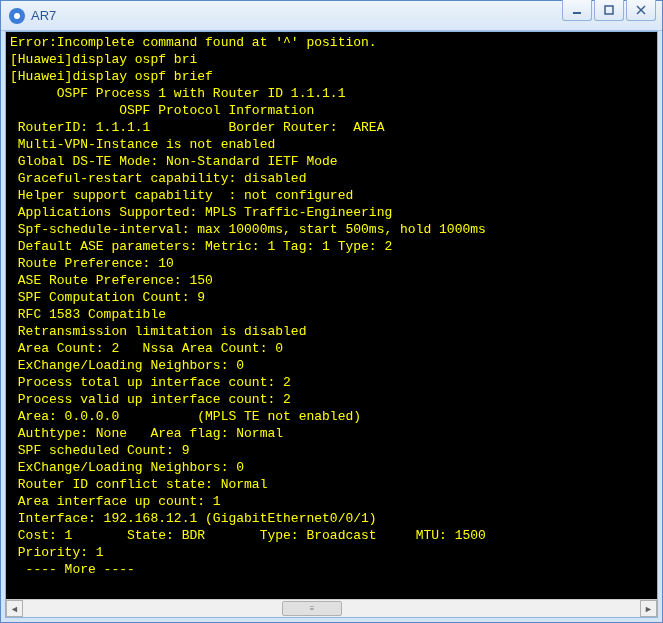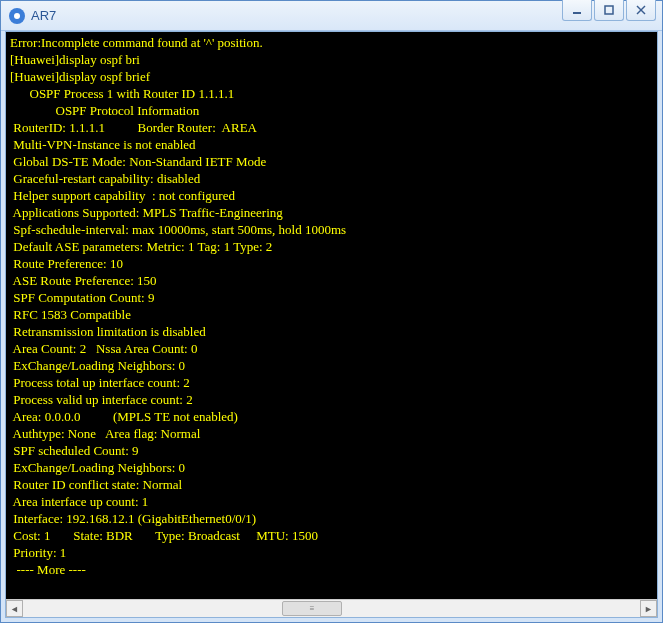--- a/index.html
+++ b/index.html
@@ -76,21 +76,21 @@
     top: 30px;
     left: 4px;
     right: 4px;
     bottom: 4px;
     background: #fff;
     border: 1px solid #8fb3db;
   }
   .terminal {
     background: #000;
     color: #ffff00;
-    font-family: Liberation Serif, serif;
+    font-family: Liberation Mono, monospace;
     font-size: 13px;
     line-height: 17px;
     white-space: pre;
     padding: 2px 4px;
     height: calc(100% - 18px);
     overflow: hidden;
   }
   .terminal-line { white-space: pre; }
   .hscroll {
     height: 18px;

